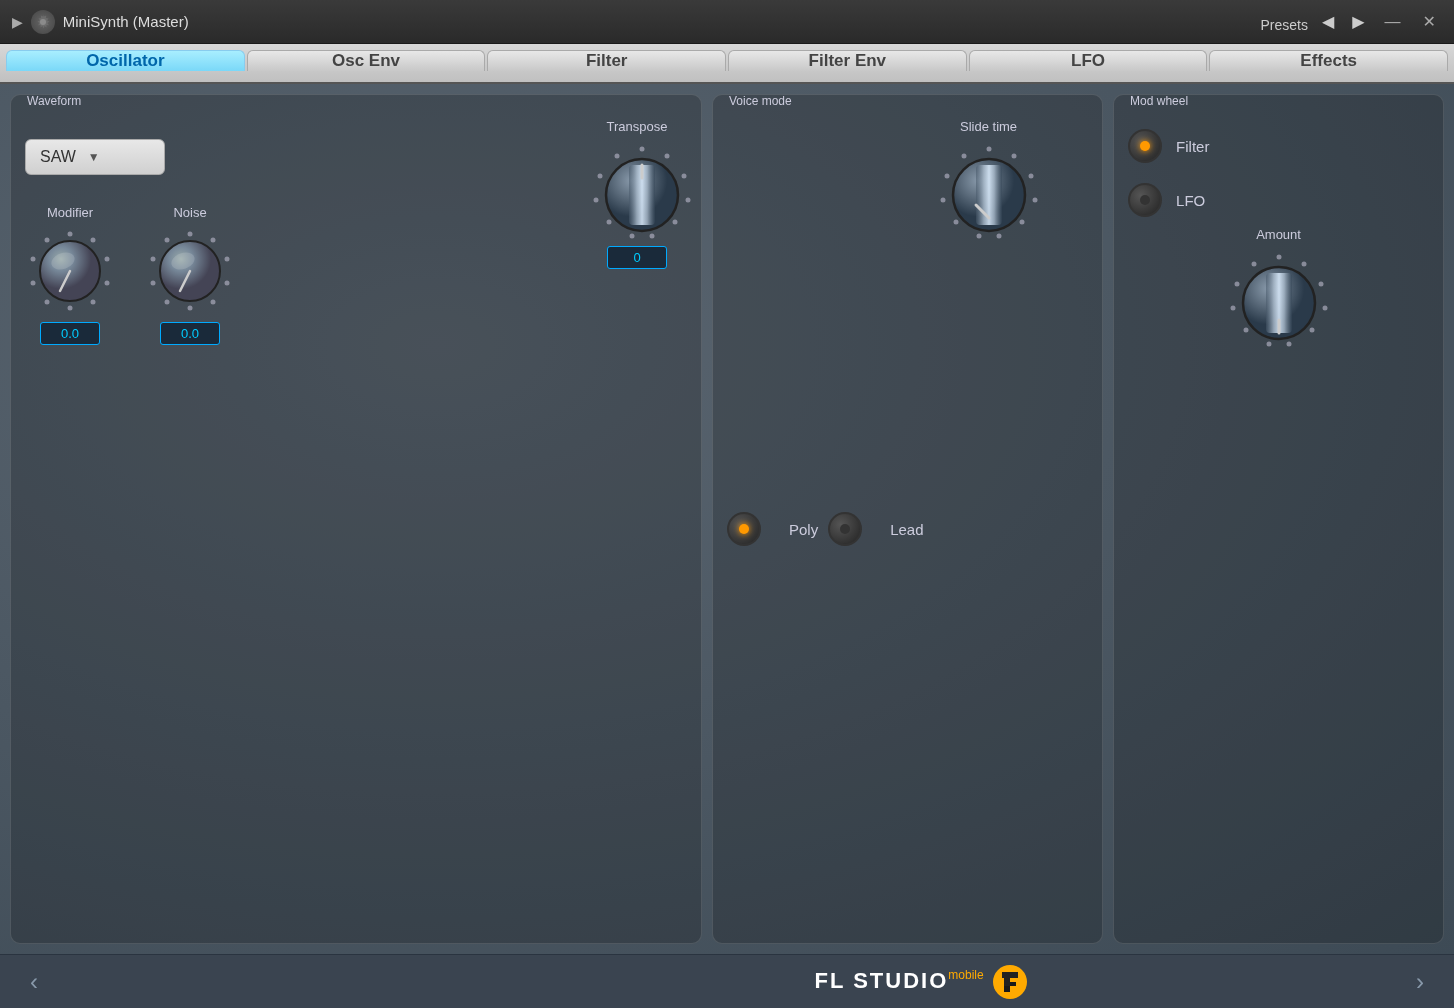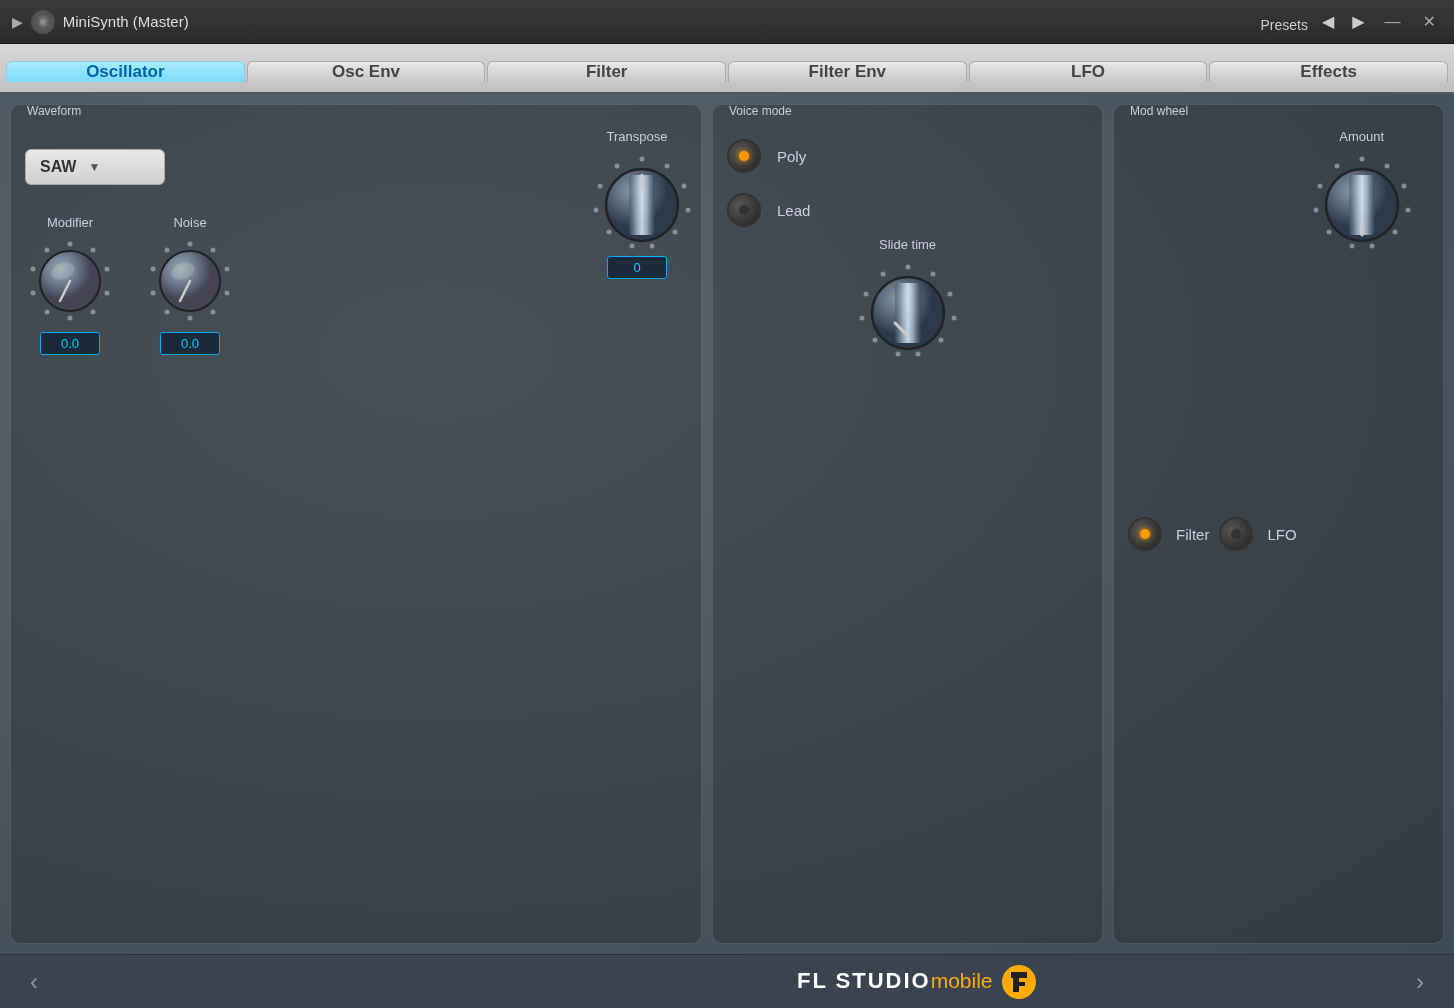--- a/index.html
+++ b/index.html
@@ -66,23 +66,23 @@
     .win-btn {
       color: #aaa;
       font-size: 16px;
       cursor: pointer;
       padding: 2px 6px;
     }
 
     
     .tab-bar {
       background: linear-gradient(to bottom, #d8d8d8, #c0c0c0);
-      height: 50px;
-      display: flex;
-      align-items: center;
+      height: 40px;
+      display: flex;
+      align-items: flex-start;
       padding: 6px 6px 0 6px;
       gap: 2px;
       border-bottom: 2px solid #555;
     }
     .tab {
       flex: 1;
       display: flex;
       align-items: center;
       justify-content: center;
       font-size: 17px;
@@ -151,21 +151,21 @@
       display: flex;
       align-items: center;
       margin-top: 10px;
     }
     .waveform-dropdown {
       background: linear-gradient(to bottom, #e8e8e8, #d0d0d0);
       border: 1px solid #aaa;
       border-radius: 6px;
       padding: 8px 14px;
       font-size: 16px;
-      font-weight: 700;
+      font-weight: 400;
       color: #333;
       cursor: pointer;
       display: flex;
       align-items: center;
       gap: 12px;
       min-width: 140px;
     }
     .dropdown-arrow {
       color: #555;
       font-size: 12px;
@@ -214,28 +214,28 @@
     }
     .knob-container.xlarge {
       width: 110px;
       height: 110px;
     }
 
     
     .voice-panel {
       flex: 1.2;
       display: flex;
-      flex-direction: column;
+      flex-direction: row;
       padding-top: 24px;
       gap: 10px;
     }
     .radio-row {
       display: flex;
       align-items: center;
-      gap: 16px;
+      gap: 28px;
       margin-top: 10px;
       text-align: center;
     }
     .radio-btn {
       width: 34px;
       height: 34px;
       border-radius: 50%;
       background: radial-gradient(circle at 35% 35%, #555, #222);
       border: 2px solid #333;
       display: flex;
@@ -261,21 +261,21 @@
     }
     .radio-label {
       color: #ccd;
       font-size: 15px;
     }
 
     
     .modwheel-panel {
       flex: 1;
       display: flex;
-      flex-direction: row;
+      flex-direction: column;
       padding-top: 24px;
       gap: 10px;
     }
     .modwheel-radio-row {
       display: flex;
       align-items: center;
       gap: 14px;
       margin-top: 10px;
     }
 
@@ -299,21 +299,21 @@
       align-items: center;
       gap: 8px;
     }
     .fl-text {
       font-size: 22px;
       font-weight: 900;
       color: #fff;
       letter-spacing: 2px;
     }
     .mobile-text {
-      font-size: 21px;
+      font-size: 12px;
       font-weight: 400;
       color: #ffaa00;
     }
     .fl-icon {
       width: 36px;
       height: 36px;
     }
 
     .waveform-top-row {
       display: flex;

